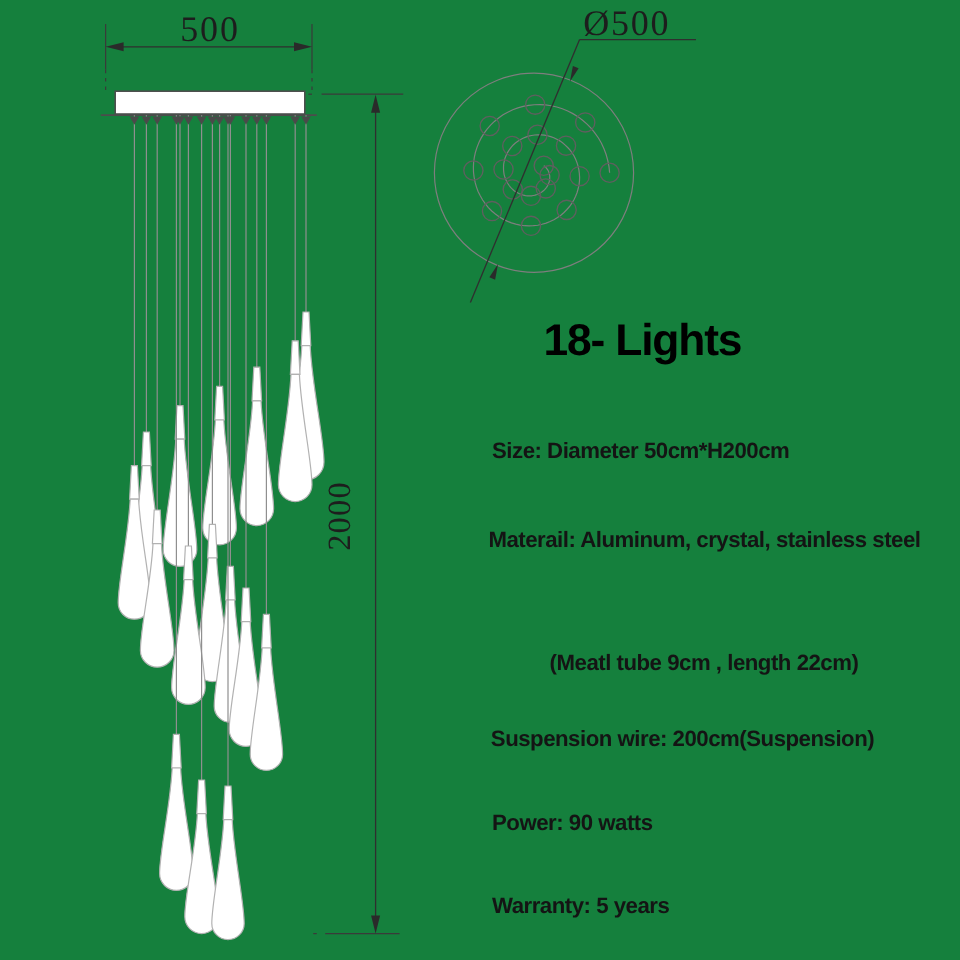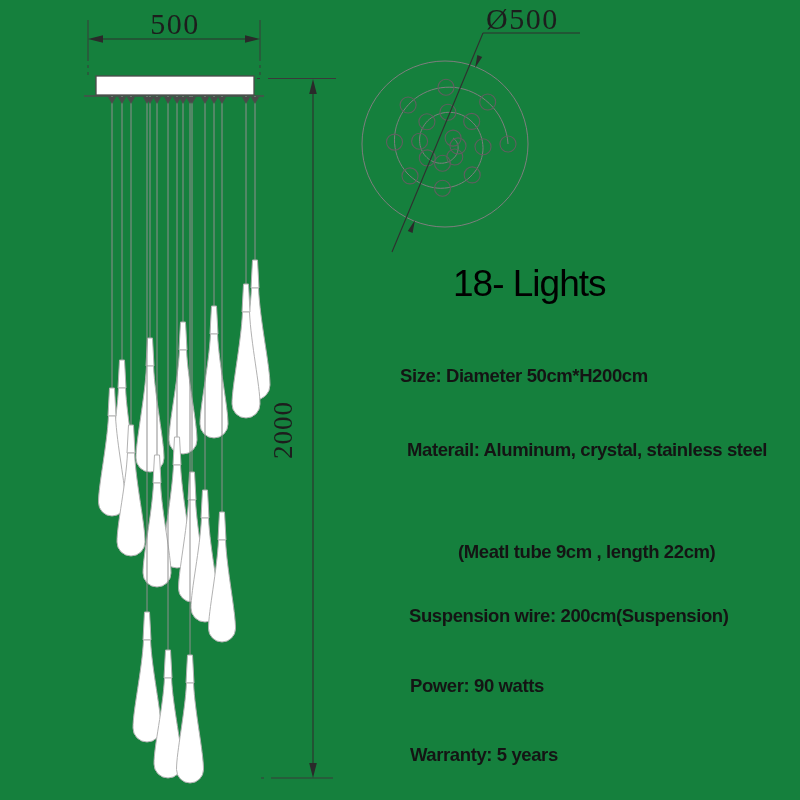--- a/index.html
+++ b/index.html
@@ -16,21 +16,21 @@
   .dimtext-v{font-family:"Liberation Serif","DejaVu Serif",serif;fill:#1d1d1d;
            font-size:27px;letter-spacing:1px;}
   .plate{fill:#ffffff;stroke:#4c4c4c;stroke-width:1.3;}
   .canopy{stroke:#4c4c4c;stroke-width:1.4;fill:none;}
   .wire{stroke:#8f8f8f;stroke-width:1;fill:none;}
   .cone{fill:#4a4a4a;stroke:none;}
   .glass{fill:#ffffff;stroke:#b2b2b2;stroke-width:1;}
   .tview{fill:none;stroke:#7e7e7e;stroke-width:1;}
   .dot{fill:none;stroke:#5f5f5f;stroke-width:1.1;}
   
-  .title{position:absolute;left:453px;top:263px;font-size:37px;font-weight:400;
+  .title{position:absolute;left:453px;top:263px;font-size:37px;font-weight:700;
          color:#000;letter-spacing:-1px;white-space:nowrap;}
   .spec{position:absolute;font-size:18.5px;font-weight:700;color:#141414;
         letter-spacing:-0.4px;white-space:nowrap;line-height:24px;}
 </style>
 </head>
 <body>
 
 <div class="page">
 
   <svg class="drawing" width="800" height="800" viewBox="0 0 800 800">
@@ -158,19 +158,19 @@
         <line class="dim" x1="392" y1="252" x2="483" y2="33"></line>
         <line class="dim" x1="483" y1="33" x2="580" y2="33"></line>
         <polygon class="dimfill" points="475,68 482.2,56.9 477.4,54.9"></polygon>
         <polygon class="dimfill" points="415,220 412.6,233.1 407.8,231.1"></polygon>
         <text class="dimtext" x="486" y="29" text-anchor="start">Ø500</text>
       </g>
     </g>
   </svg>
 
   <div class="title">18- Lights</div>
-  <div class="spec" style="left:400px;top:364px">Size: Diameter 50cm*H200cm</div>
+  <div class="spec" style="left:410px;top:364px">Size: Diameter 50cm*H200cm</div>
   <div class="spec" style="left:407px;top:438px">Materail: Aluminum, crystal, stainless steel</div>
   <div class="spec" style="left:458px;top:540px">(Meatl tube 9cm , length 22cm)</div>
   <div class="spec" style="left:409px;top:604px">Suspension wire: 200cm(Suspension)</div>
   <div class="spec" style="left:410px;top:674px">Power: 90 watts</div>
   <div class="spec" style="left:410px;top:743px">Warranty: 5 years</div>
 </div>
 
 </body></html>

